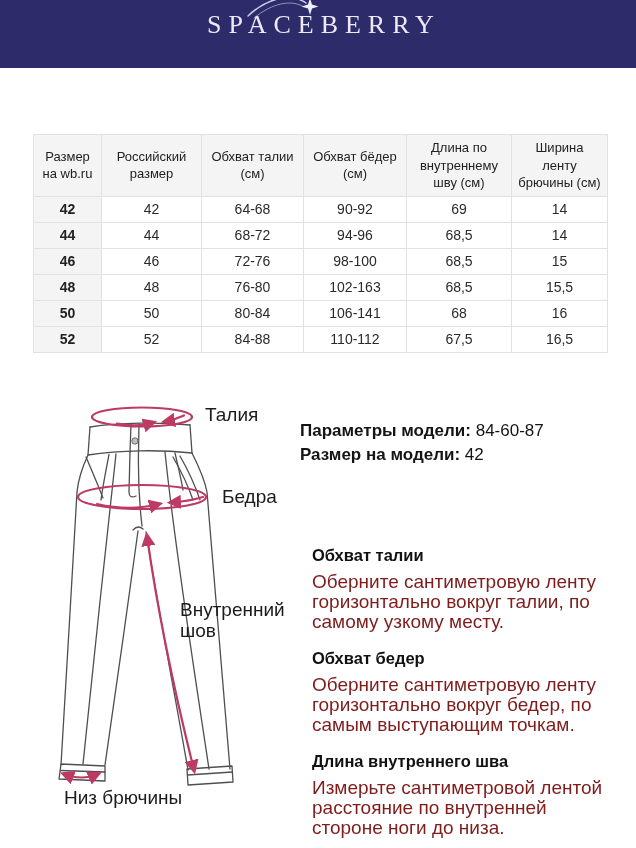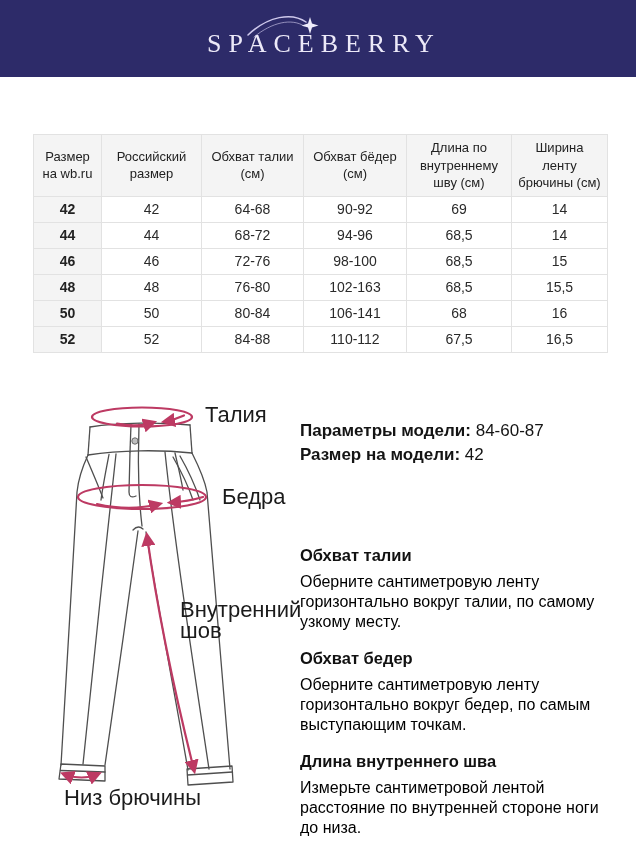--- a/index.html
+++ b/index.html
@@ -10,22 +10,22 @@
     --cell-gray:#f4f4f4;
   }
   *{margin:0;padding:0;box-sizing:border-box;}
   html,body{background:#fff;}
   .page{
     position:relative;width:636px;height:848px;background:#ffffff;overflow:hidden;
     font-family:"Liberation Sans",sans-serif;color:#1c1c1c;margin:0 auto;
   }
   
   .brand-header{
-    position:absolute;left:0;top:0;width:636px;height:77px;
-    background:var(--navy);display:flex;align-items:center;justify-content:center;padding-left:12px;
+    position:absolute;left:0;top:0;width:636px;height:68px;
+    background:var(--navy);display:flex;align-items:flex-start;justify-content:center;padding-left:12px;
   }
   .logo{
     position:relative;display:inline-block;
     font-family:"Liberation Serif",serif;font-size:26px;font-weight:400;
     letter-spacing:7px;color:#ece9f8;padding-top:10px;
   }
   .comet{position:absolute;top:-10px;left:50%;margin-left:-82px;}
   
   .size-table{
     position:absolute;left:33px;top:134px;width:574px;
@@ -37,34 +37,34 @@
     height:56px;padding:4px 5px;text-align:center;vertical-align:middle;
   }
   .size-table td{
     border:1px solid var(--cell-border);background:#fff;
     font-size:14px;color:#2a2a2a;height:26px;text-align:center;vertical-align:middle;
   }
   .size-table td.rowhead{background:var(--cell-gray);font-weight:700;color:#222;}
   
   .trousers-svg{position:absolute;left:25px;top:390px;}
   .diagram-label{
-    position:absolute;font-size:22px;font-weight:500;color:#1b1b1b;line-height:21px;
+    position:absolute;font-size:19px;font-weight:500;color:#1b1b1b;line-height:21px;
   }
   .lbl-waist{left:205px;top:404px;}
   .lbl-hips{left:222px;top:486px;}
   .lbl-inseam{left:180px;top:599px;width:100px;}
   .lbl-hem{left:64px;top:787px;}
   
   .model-info{position:absolute;left:300px;top:419px;width:312px;}
   .model-line{font-size:17px;line-height:24px;color:#141414;}
   .model-line .lbl{font-weight:700;}
   .guide{position:absolute;left:300px;top:546px;width:310px;}
-  .guide-section{margin-bottom:17px;}
+  .guide-section{margin-bottom:17px;margin-left:12px;}
   .guide-title{font-size:16.5px;font-weight:700;color:#111;margin-bottom:7px;}
-  .guide-text{font-size:16px;line-height:20px;color:#000000;}
+  .guide-text{font-size:19px;line-height:20px;color:#7f1d1d;}
 </style>
 </head>
 <body>
 
 <div class="page">
 
   <div class="brand-header">
     <div class="logo">
       <svg class="comet" width="104" height="34" viewBox="0 0 104 34">
         <path d="M6,26 C26,7 50,3 64,13" stroke="#cfc9ec" stroke-width="1.5" fill="none" stroke-linecap="round"></path>

